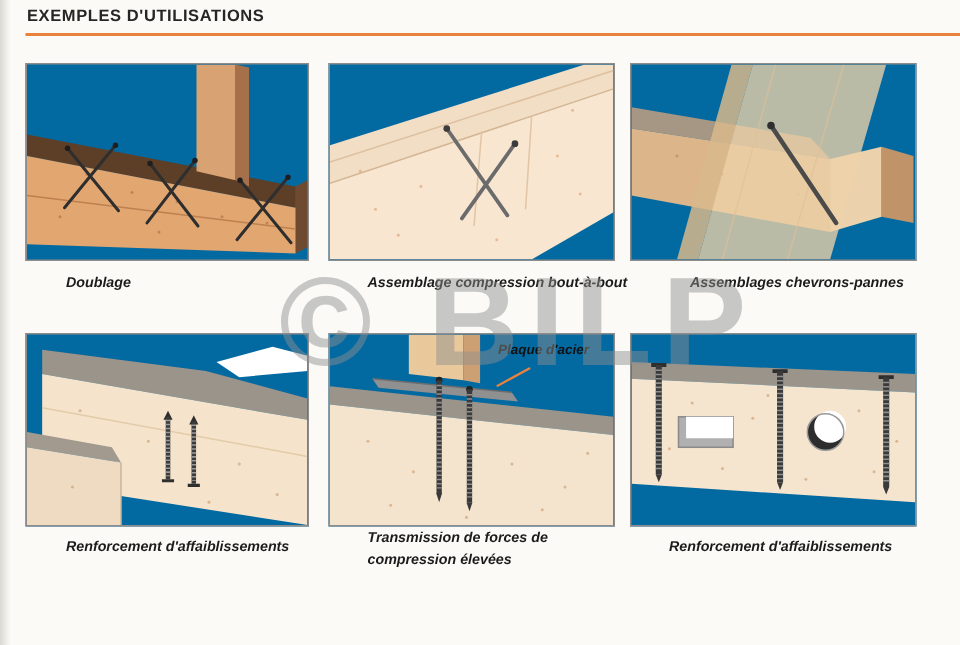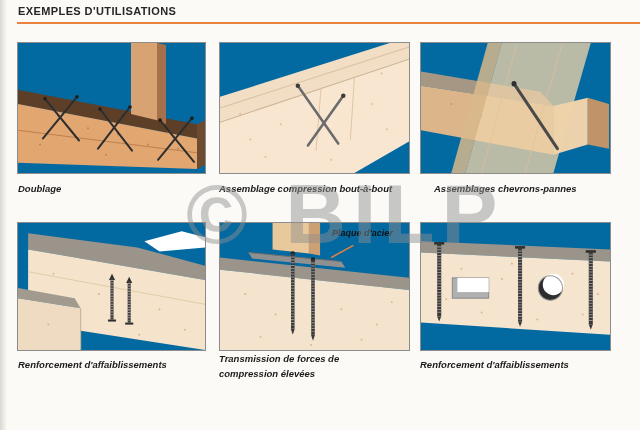--- a/index.html
+++ b/index.html
@@ -14,21 +14,21 @@
   .title-rule{position:absolute;left:17px;top:22px;width:623px;height:2px;background:#e8823c;}
   .panel{position:absolute;background:#0369a1;border:1px solid #8c8c8c;overflow:hidden;}
   #p1{left:17px;top:42px;width:187px;height:130px;}
   #p2{left:219px;top:42px;width:189px;height:130px;}
   #p3{left:420px;top:42px;width:189px;height:130px;}
   #p4{left:17px;top:222px;width:187px;height:127px;}
   #p5{left:219px;top:222px;width:189px;height:127px;}
   #p6{left:420px;top:222px;width:189px;height:127px;}
   .panel svg{display:block;width:100%;height:100%;}
   .cap{position:absolute;font-style:italic;font-weight:bold;font-size:9.5px;
-    color:#1b1b1b;line-height:15px;}
+    color:#1b1b1b;line-height:15px;margin-left:26px;}
   #cap1{left:18px;top:181px;}
   #cap2{left:219px;top:181px;}
   #cap3{left:434px;top:181px;}
   #cap4{left:18px;top:357px;}
   #cap5{left:219px;top:351px;width:158px;}
   #cap6{left:420px;top:357px;}
   .watermark{position:absolute;left:158px;top:172px;font-size:84px;font-weight:bold;
     letter-spacing:7px;line-height:1;color:#8f8f8f;opacity:.47;z-index:10;
     pointer-events:none;white-space:nowrap;margin-left:28px;}
   .annot{position:absolute;left:112px;top:5px;font-style:italic;font-weight:bold;

